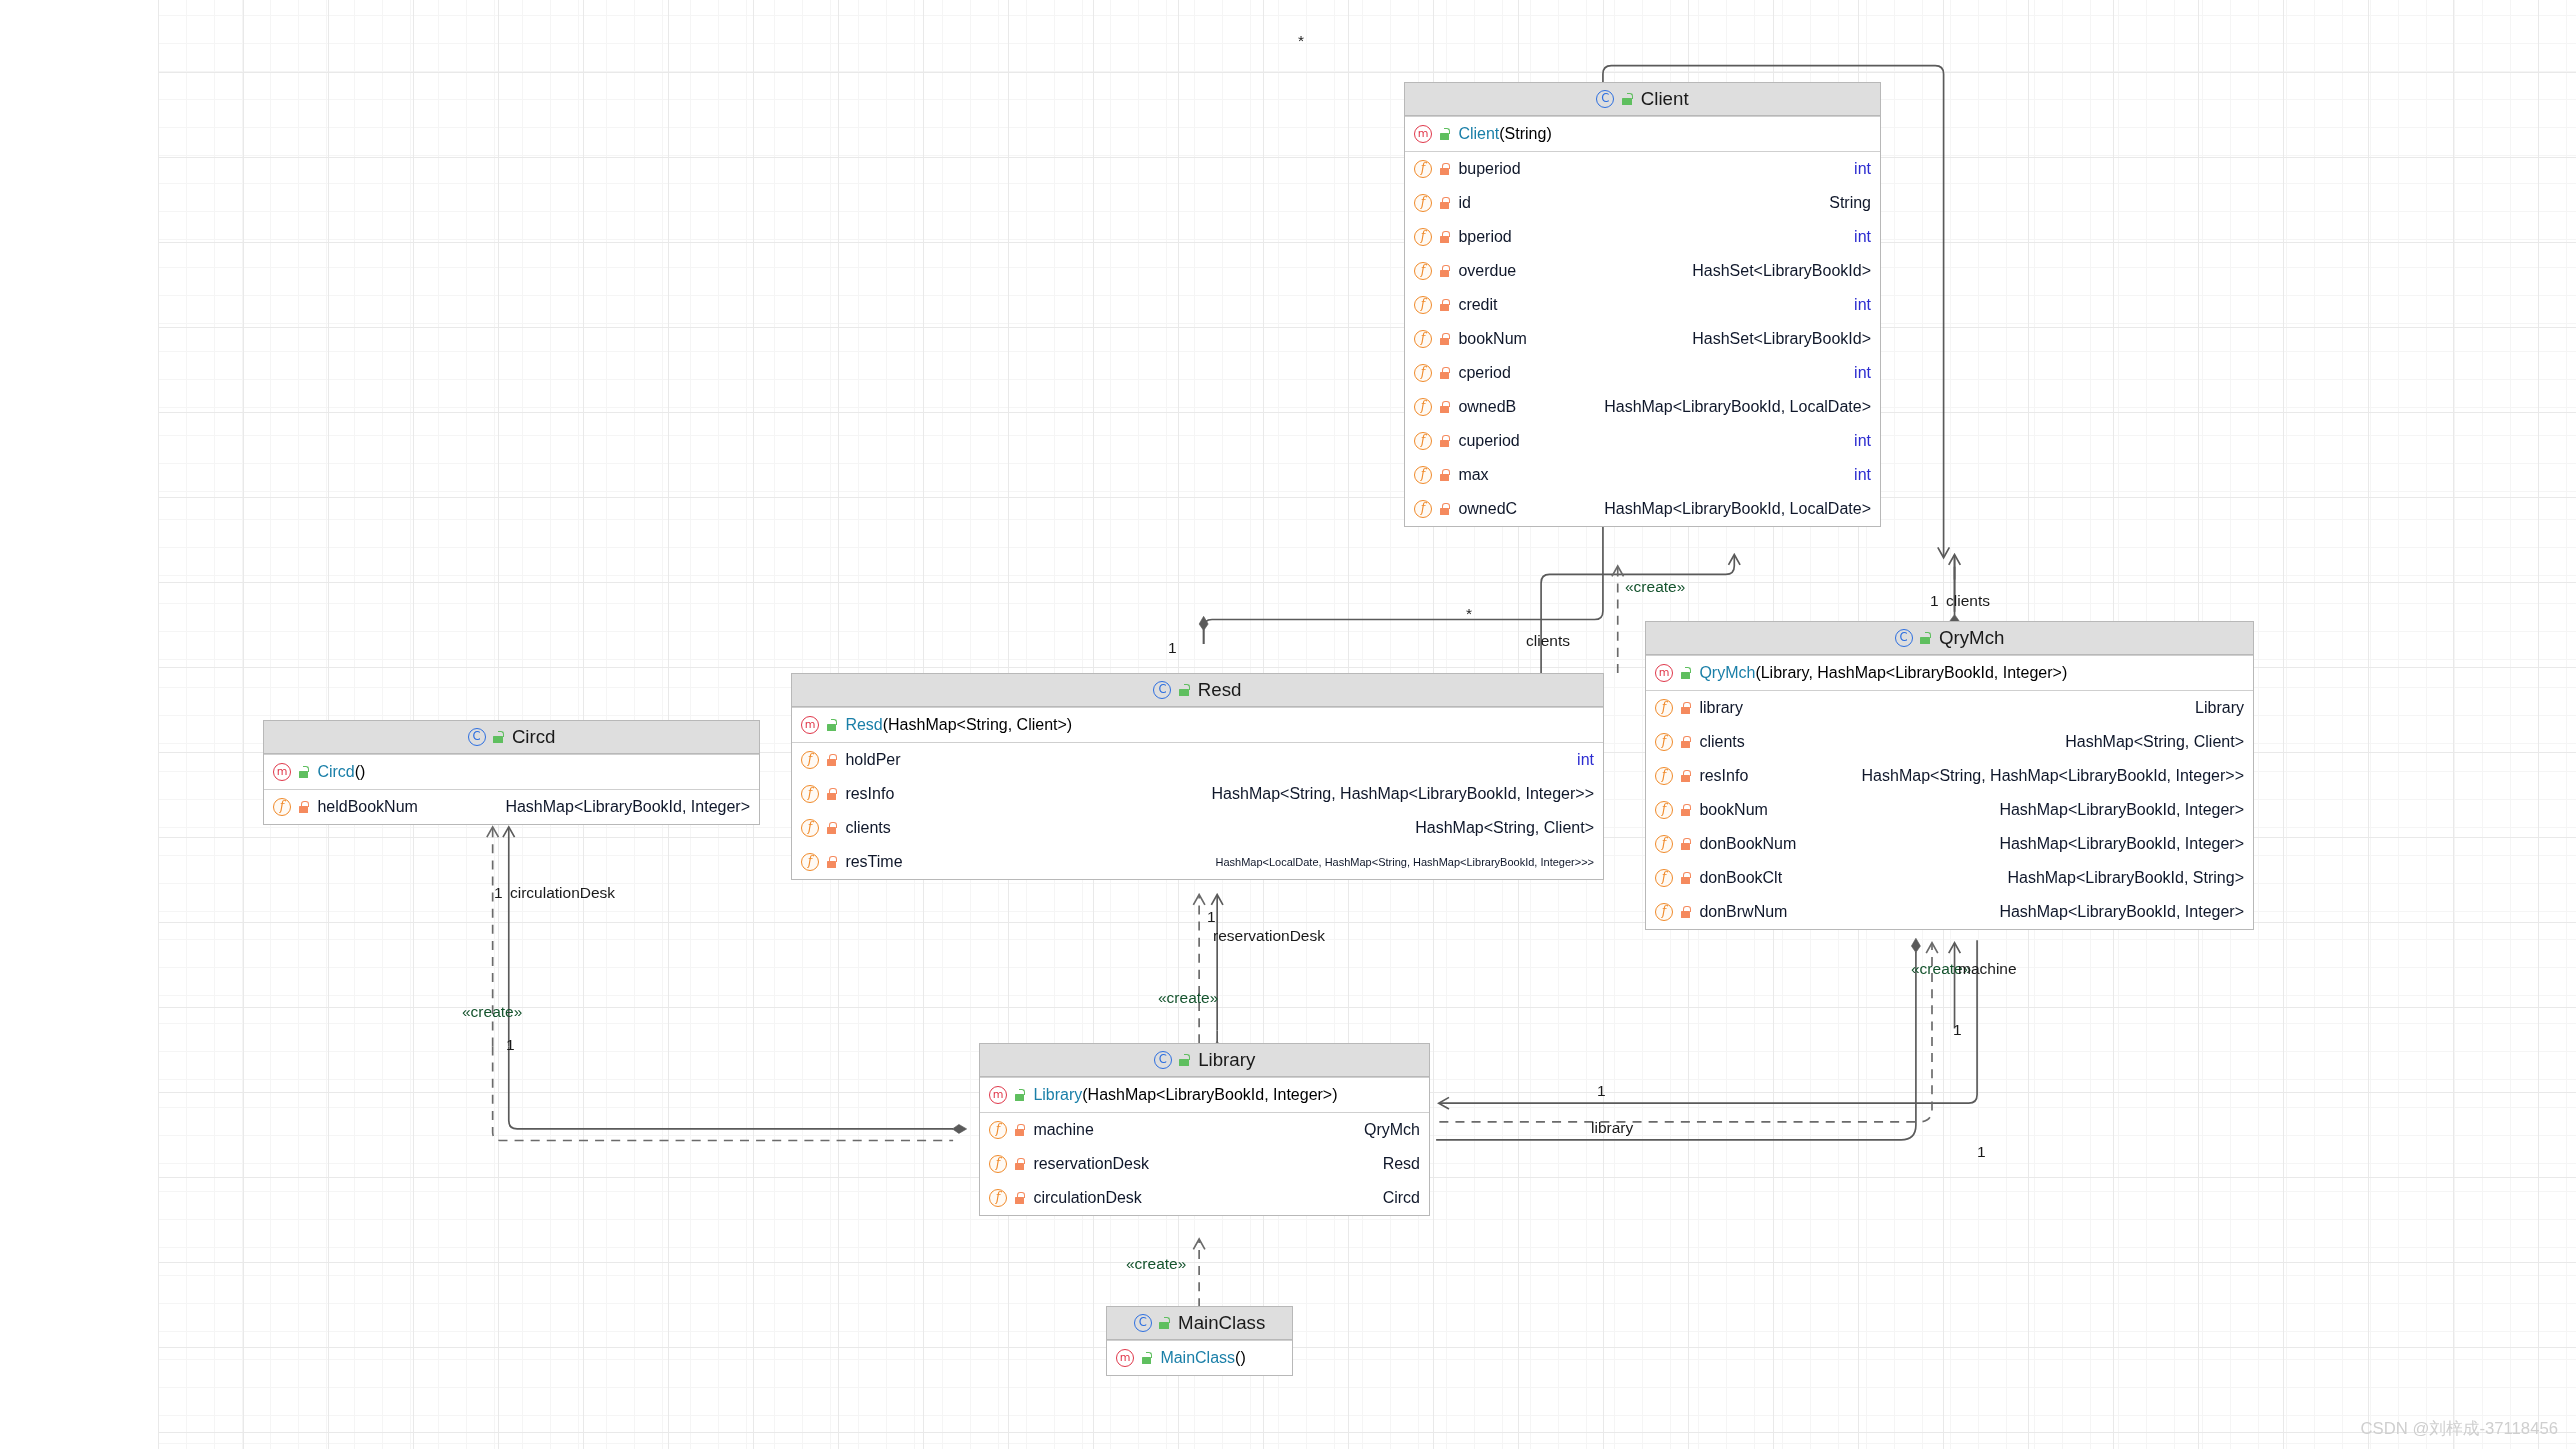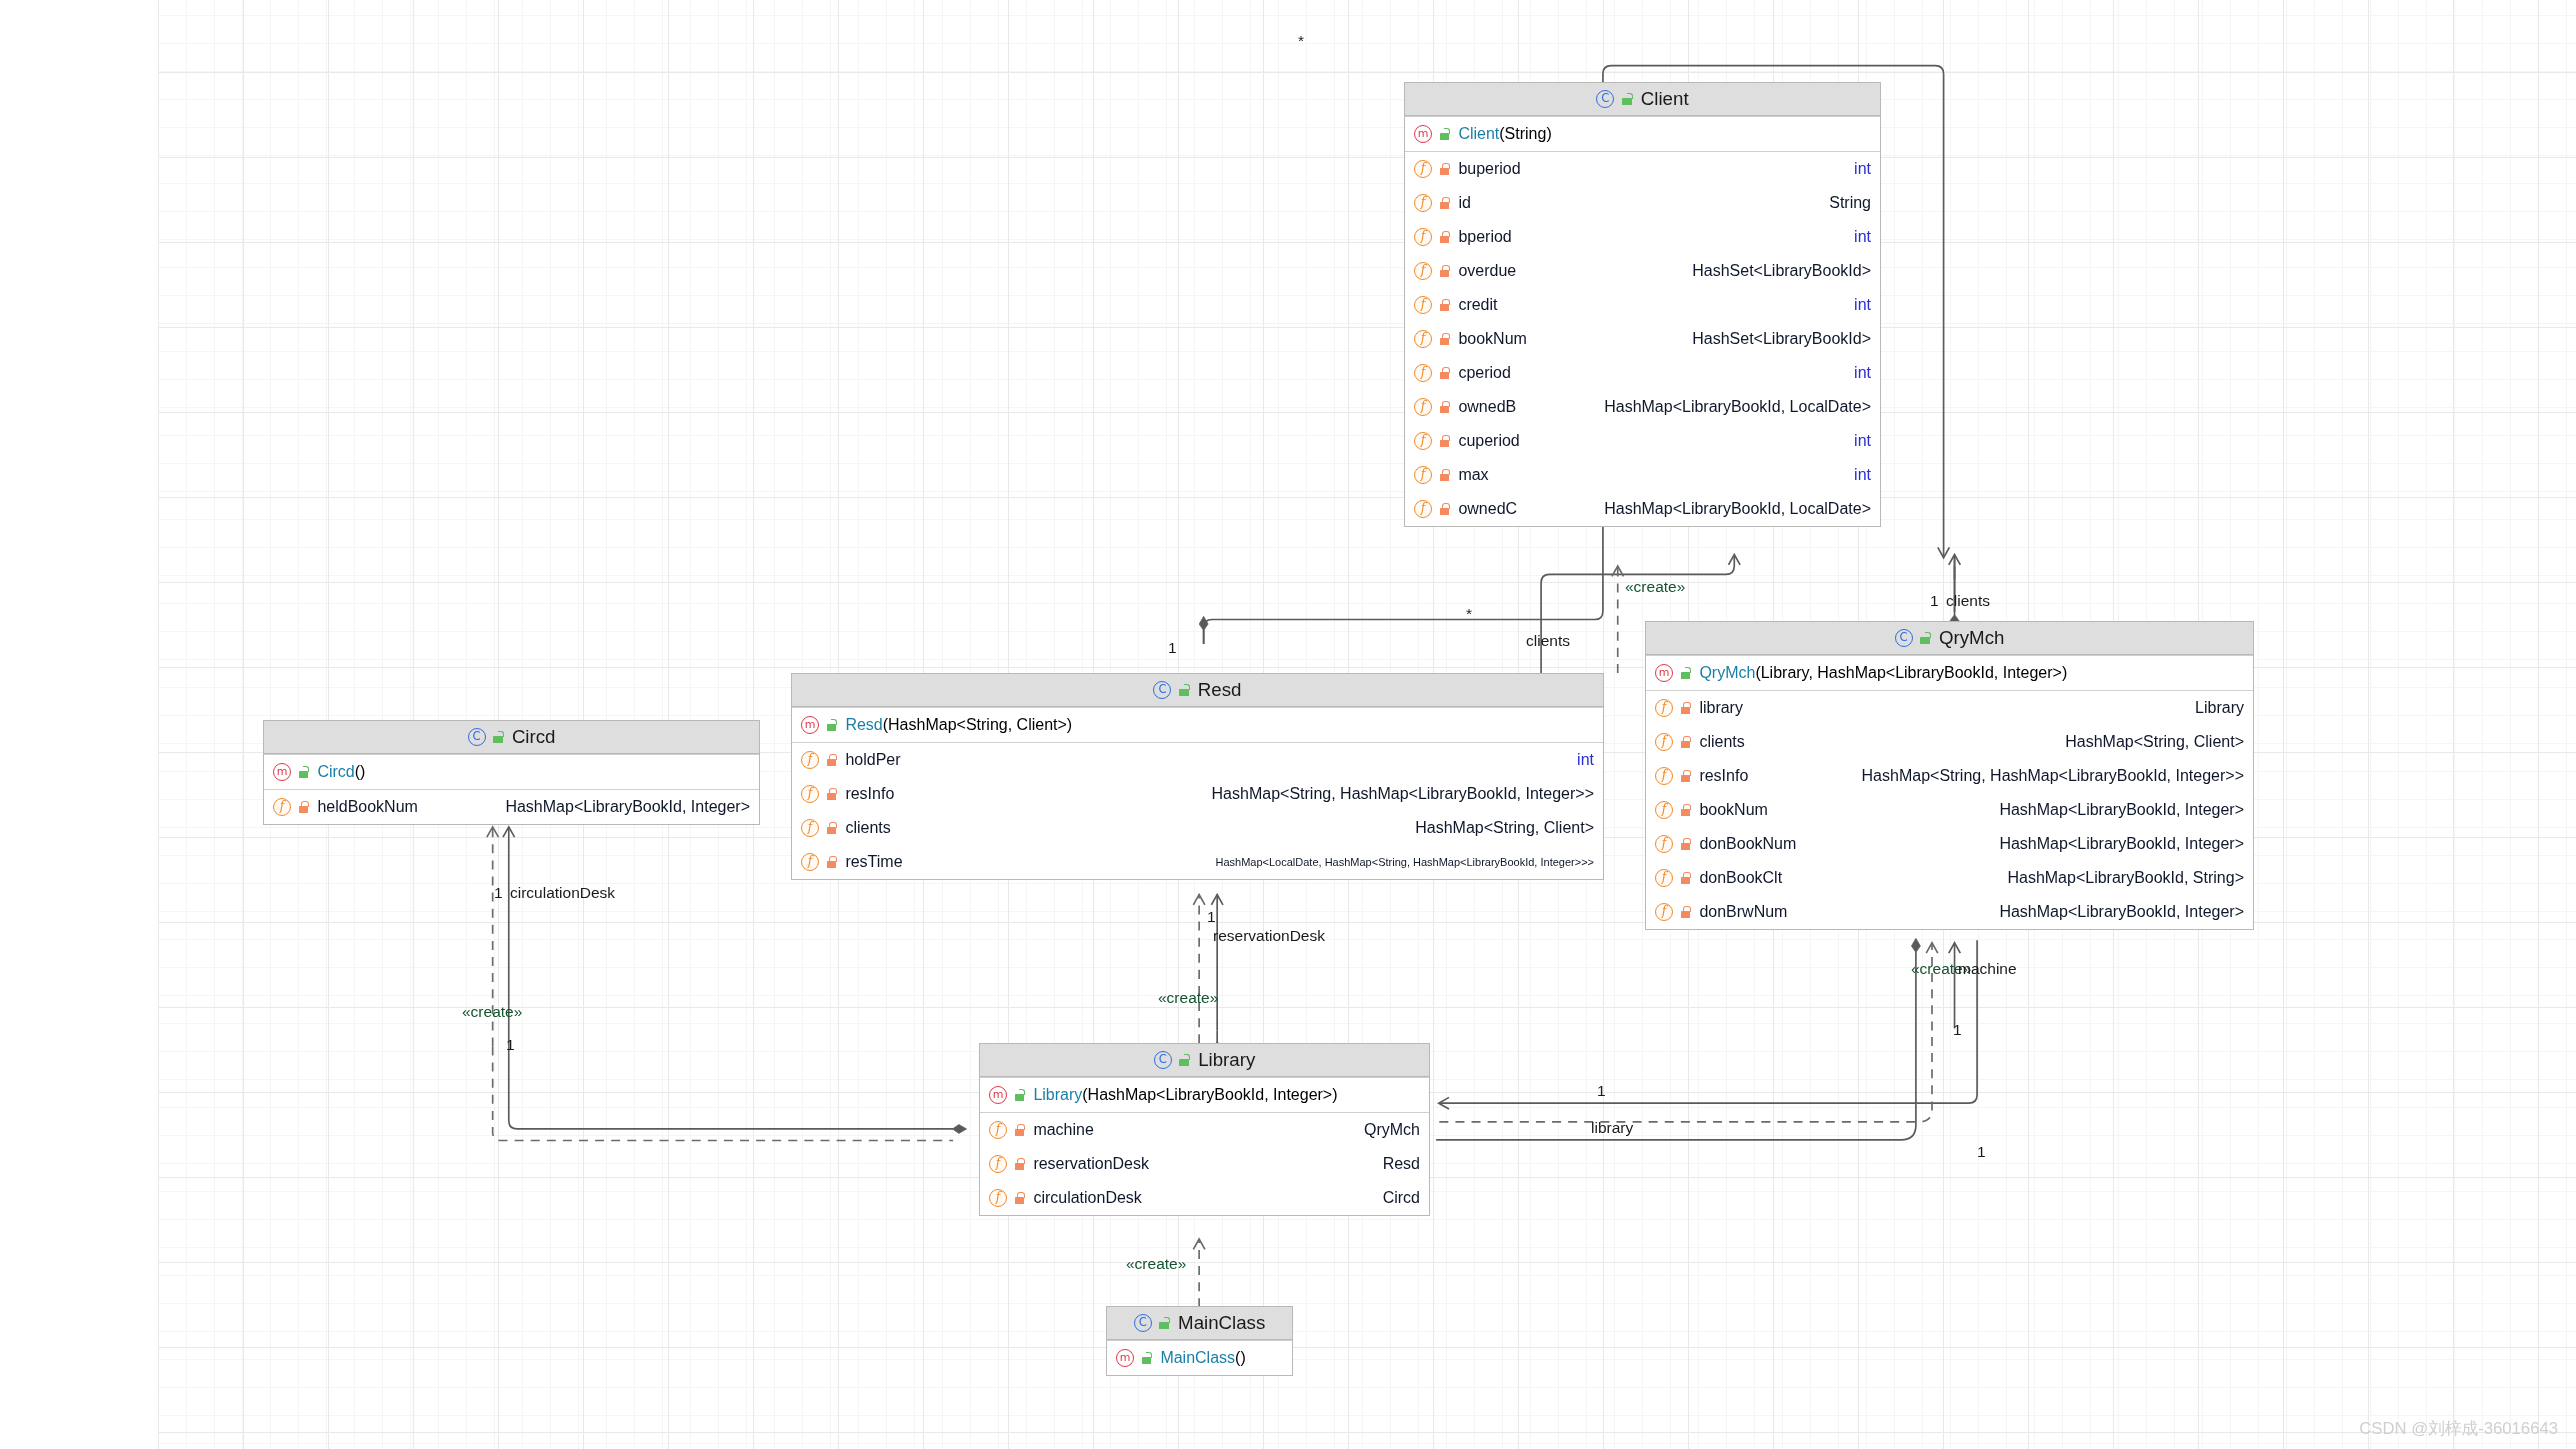--- a/index.html
+++ b/index.html
@@ -597,15 +597,15 @@
   <div class="lab ste" style="left:1911px;top:960px;">«create»</div>
   <div class="lab" style="left:1958px;top:960px;">machine</div>
   <div class="lab mult" style="left:1953px;top:1021px;">1</div>
 
   <div class="lab mult" style="left:1597px;top:1082px;">1</div>
   <div class="lab" style="left:1591px;top:1119px;">library</div>
   <div class="lab mult" style="left:1977px;top:1143px;">1</div>
 
   <div class="lab ste" style="left:1126px;top:1255px;">«create»</div>
 
-  <div class="watermark">CSDN @刘梓成-36016643</div>
+  <div class="watermark">CSDN @刘梓成-37118456</div>
 </div>
 
 
 </body></html>

